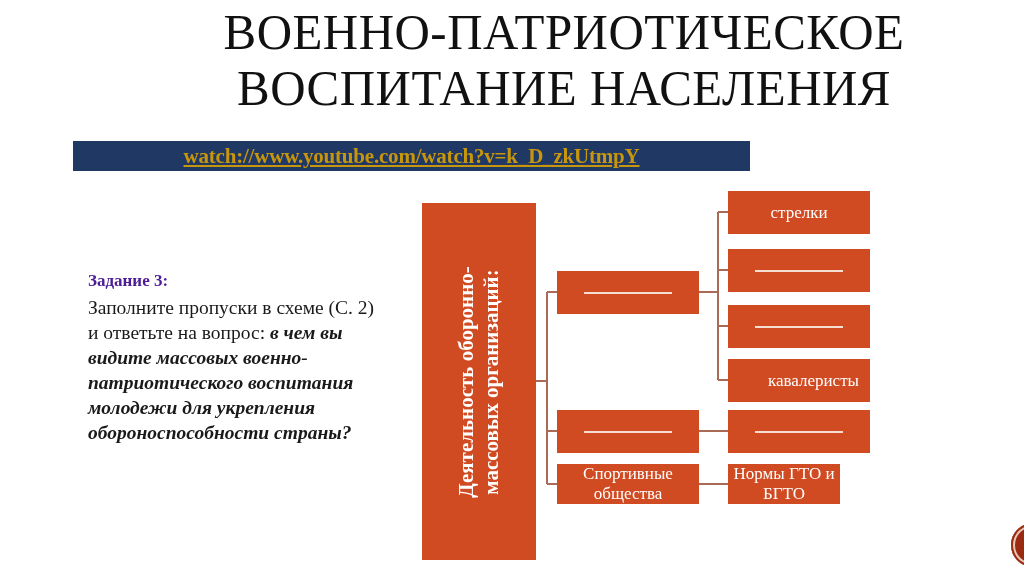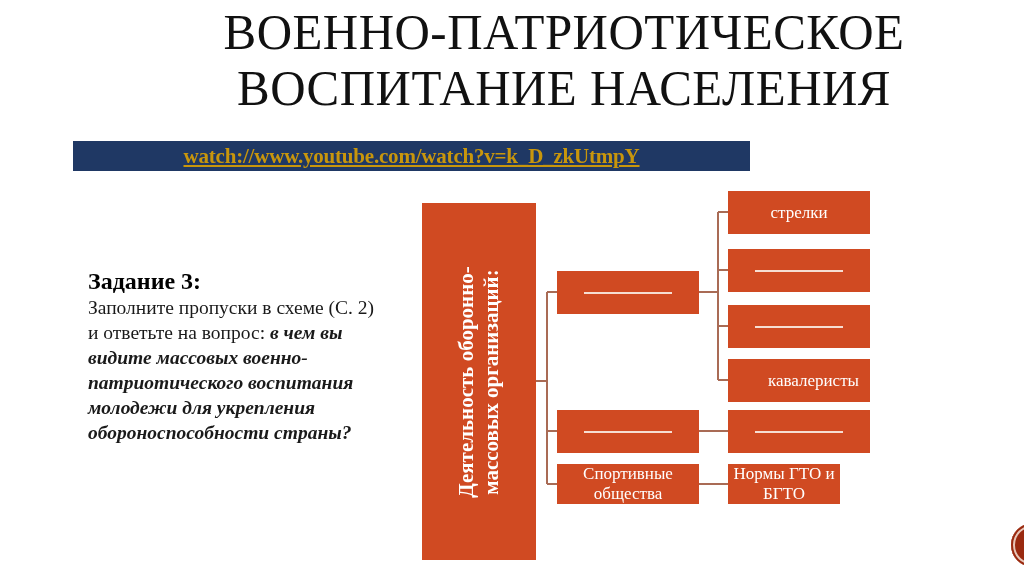--- a/index.html
+++ b/index.html
@@ -71,23 +71,23 @@
     left: 40px;
     top: 268px;
     width: 300px;
     color: #1a1a1a;
     font-family: "Liberation Serif", "DejaVu Serif", serif;
     font-size: 19.5px;
     line-height: 25px;
   }
   #task-heading {
     display: block;
-    color: #000000;
-    font-weight: bold;
-    font-size: 24px;
+    color: #4c1d95;
+    font-weight: bold;
+    font-size: 17px;
     line-height: 26px;
     margin-bottom: 1px;
   }
   #task-body { display: inline; }
   #task-emphasis {
     font-weight: bold;
     font-style: italic;
   }
 
   

